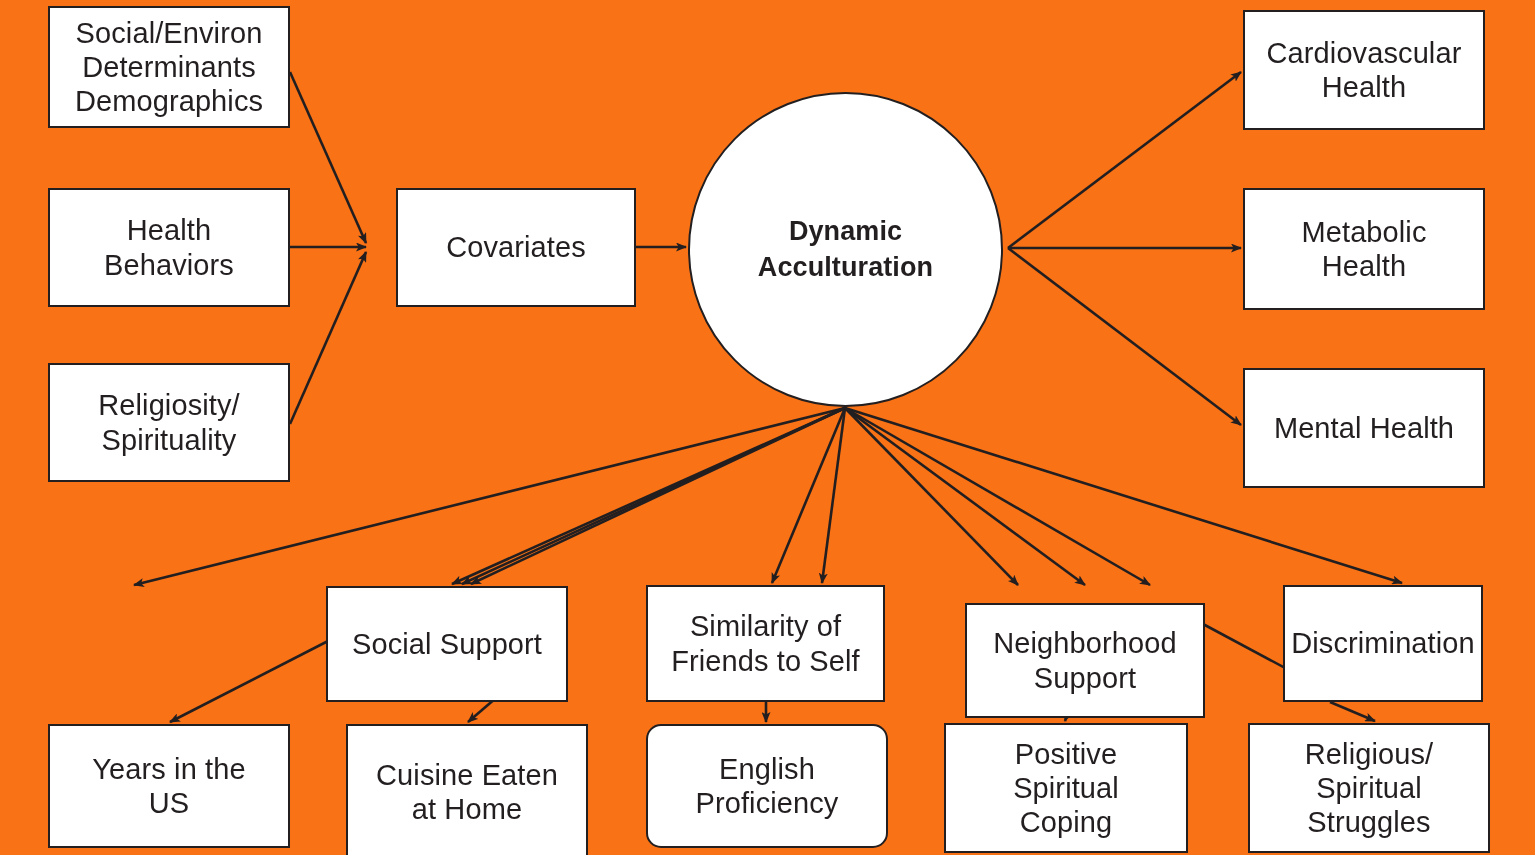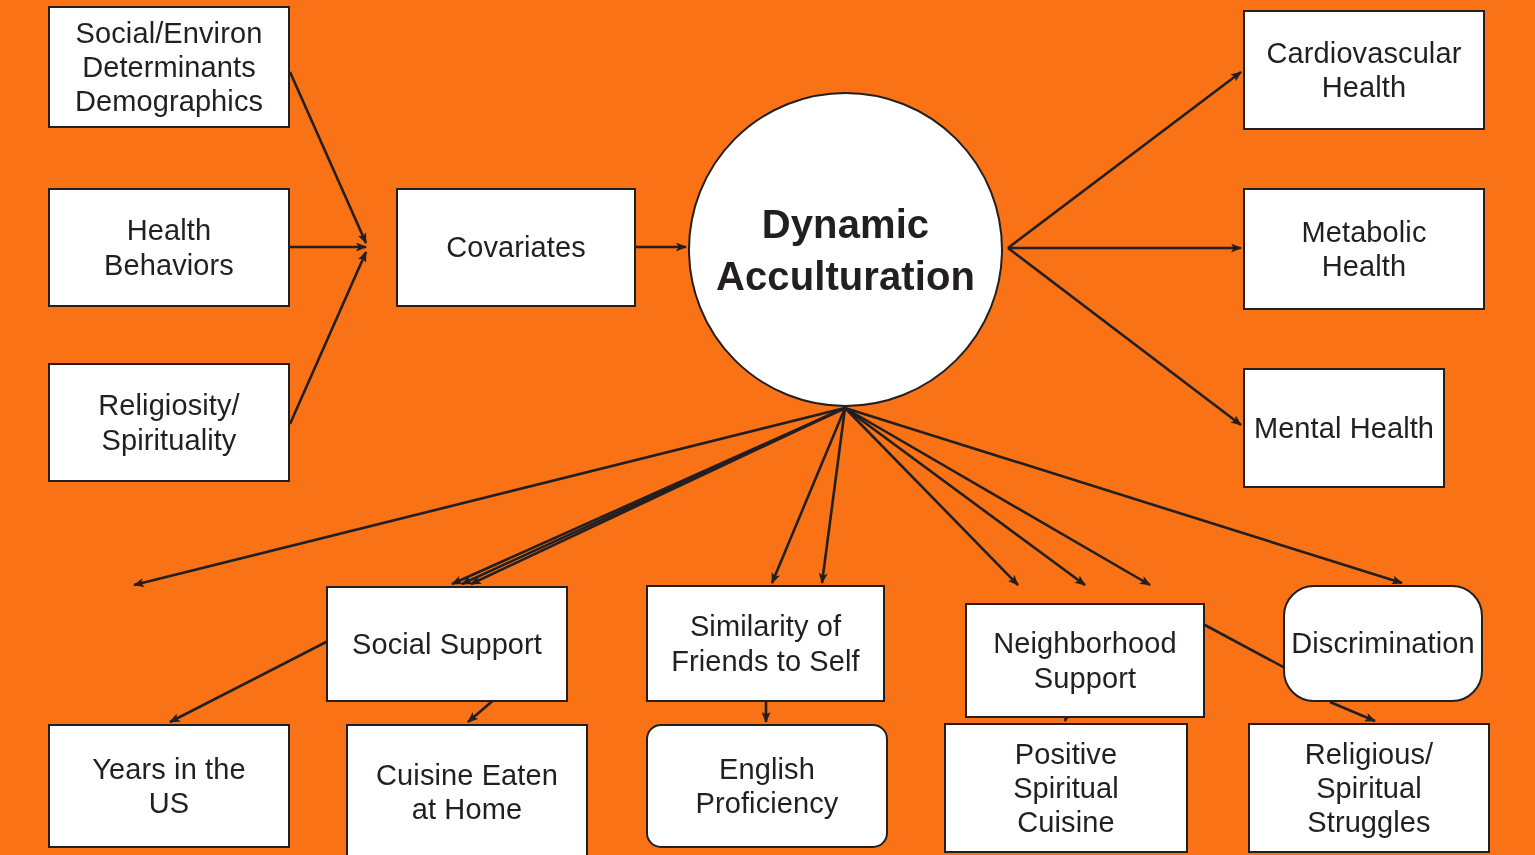--- a/index.html
+++ b/index.html
@@ -36,21 +36,21 @@
     line-height: 1.18;
     letter-spacing: 0.1px;
   }
   .node.box {
     border: 2.5px solid #231f20;
   }
   .node.circle {
     border: 2.5px solid #231f20;
     border-radius: 50%;
     font-weight: bold;
-    font-size: 40px;
+    font-size: 27px;
     line-height: 1.3;
   }
   .node-label {
     display: block;
     white-space: pre-line;
     padding: 0 6px;
   }
 </style>
 </head>
 <body>
@@ -116,53 +116,53 @@
 Acculturation</span>
   </div>
   <div class="node box" style="left: 1243px; top: 10px; width: 242px; height: 120px;">
     <span class="node-label">Cardiovascular
 Health</span>
   </div>
   <div class="node box" style="left: 1243px; top: 188px; width: 242px; height: 122px;">
     <span class="node-label">Metabolic
 Health</span>
   </div>
-  <div class="node box" style="left: 1243px; top: 368px; width: 202px; height: 120px;">
+  <div class="node box" style="left: 1243px; top: 368px; width: 242px; height: 120px;">
     <span class="node-label">Mental Health</span>
   </div>
   <div class="node box" style="left: 326px; top: 586px; width: 242px; height: 116px;">
     <span class="node-label">Social Support</span>
   </div>
   <div class="node box" style="left: 646px; top: 585px; width: 239px; height: 117px;">
     <span class="node-label">Similarity of
 Friends to Self</span>
   </div>
   <div class="node box" style="left: 965px; top: 587px; width: 240px; height: 115px; margin-top: 16px;">
     <span class="node-label">Neighborhood
 Support</span>
   </div>
-  <div class="node box" style="left: 1283px; top: 585px; width: 200px; height: 117px; border-radius: 31px;">
+  <div class="node box" style="left: 1283px; top: 585px; width: 200px; height: 117px;">
     <span class="node-label">Discrimination</span>
   </div>
   <div class="node box" style="left: 48px; top: 724px; width: 242px; height: 124px;">
     <span class="node-label">Years in the
 US</span>
   </div>
   <div class="node box" style="left: 346px; top: 724px; width: 242px; height: 136px;">
     <span class="node-label">Cuisine Eaten
 at Home</span>
   </div>
   <div class="node box" style="left: 646px; top: 724px; width: 242px; height: 124px; border-radius: 15px;">
     <span class="node-label">English
 Proficiency</span>
   </div>
   <div class="node box" style="left: 944px; top: 723px; width: 244px; height: 130px;">
     <span class="node-label">Positive
 Spiritual
-Cuisine</span>
+Coping</span>
   </div>
   <div class="node box" style="left: 1248px; top: 723px; width: 242px; height: 130px;">
     <span class="node-label">Religious/
 Spiritual
 Struggles</span>
   </div>
 
 </div>
 
 </body></html>

